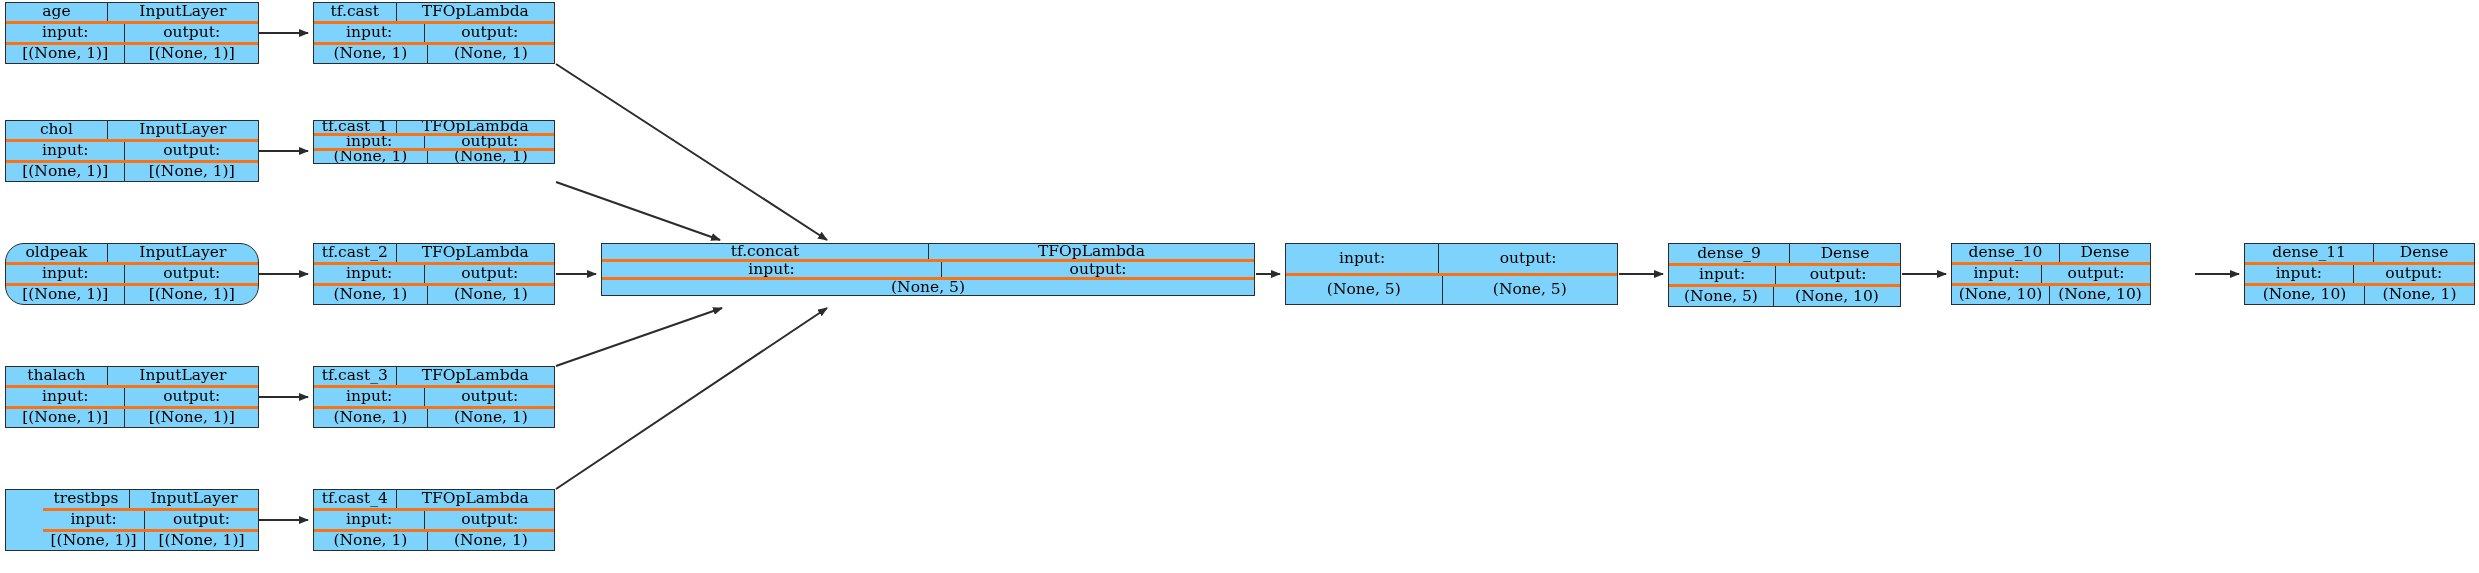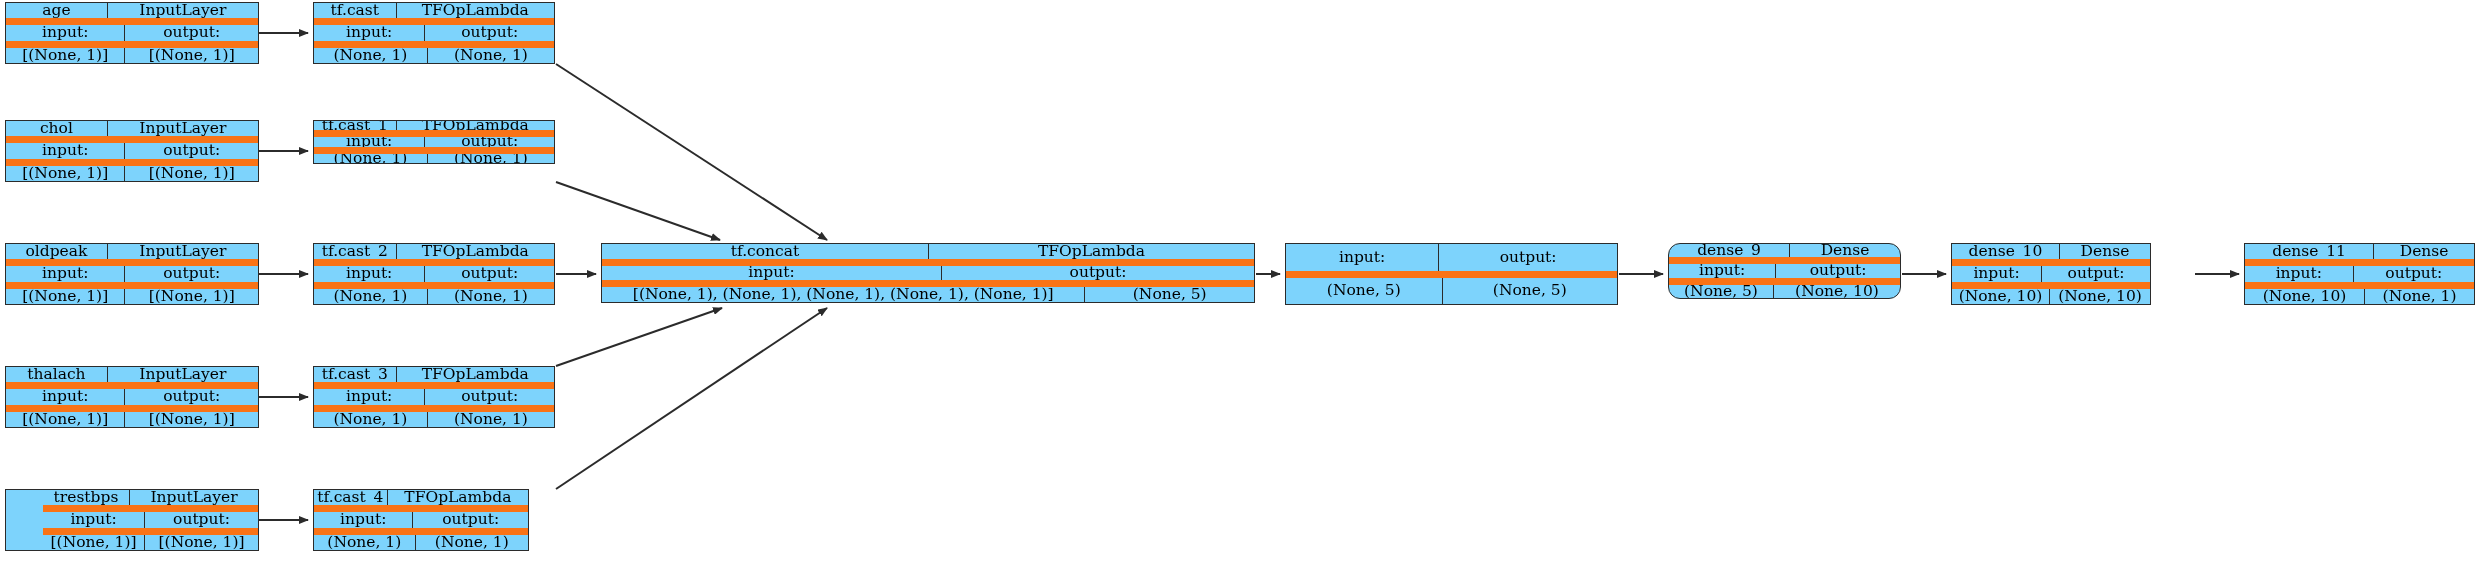--- a/index.html
+++ b/index.html
@@ -38,21 +38,21 @@
     z-index: 2;
   }
   .node .row {
     display: flex;
     flex-direction: row;
     box-sizing: border-box;
     flex: 1 1 0;
     min-height: 0;
   }
   .node .row + .row {
-    border-top: 7px solid #f97316;
+    border-top: 3px solid #f97316;
   }
   .node .cell {
     box-sizing: border-box;
     display: flex;
     align-items: center;
     justify-content: center;
     white-space: nowrap;
     overflow: hidden;
     font-size: 15.5px;
     line-height: 1;
@@ -122,21 +122,21 @@
         </div>
         <div class="row io">
           <div class="cell in">input:</div>
           <div class="cell out">output:</div>
         </div>
         <div class="row shape">
           <div class="cell in">[(None, 1)]</div>
           <div class="cell out">[(None, 1)]</div>
         </div>
       </div>
-      <div class="node" style="left: 5px; top: 243px; width: 254px; height: 62px; --hsplit: 40%; --isplit: 47%; --ssplit: 47%;">
+      <div class="node" style="left: 5px; top: 243px; width: 254px; height: 62px; border-radius: 19px; --hsplit: 40%; --isplit: 47%; --ssplit: 47%;">
         <div class="row head">
           <div class="cell name">oldpeak</div>
           <div class="cell klass">InputLayer</div>
         </div>
         <div class="row io">
           <div class="cell in">input:</div>
           <div class="cell out">output:</div>
         </div>
         <div class="row shape">
           <div class="cell in">[(None, 1)]</div>
@@ -220,59 +220,58 @@
         </div>
         <div class="row io">
           <div class="cell in">input:</div>
           <div class="cell out">output:</div>
         </div>
         <div class="row shape">
           <div class="cell in">(None, 1)</div>
           <div class="cell out">(None, 1)</div>
         </div>
       </div>
-      <div class="node" style="left: 313px; top: 489px; width: 216px; height: 62px; --hsplit: 34%; --isplit: 46%; --ssplit: 47%;">
+      <div class="node" style="left: 313px; top: 489px; width: 242px; height: 62px; --hsplit: 34%; --isplit: 46%; --ssplit: 47%;">
         <div class="row head">
           <div class="cell name">tf.cast_4</div>
           <div class="cell klass">TFOpLambda</div>
         </div>
         <div class="row io">
           <div class="cell in">input:</div>
           <div class="cell out">output:</div>
         </div>
         <div class="row shape">
           <div class="cell in">(None, 1)</div>
           <div class="cell out">(None, 1)</div>
         </div>
       </div>
-      <div class="node" style="left: 601px; top: 243px; width: 654px; height: 60px; --hsplit: 50%; --isplit: 52%; --ssplit: 74%;">
+      <div class="node" style="left: 601px; top: 243px; width: 654px; height: 53px; --hsplit: 50%; --isplit: 52%; --ssplit: 74%;">
         <div class="row head">
           <div class="cell name">tf.concat</div>
           <div class="cell klass">TFOpLambda</div>
         </div>
         <div class="row io">
           <div class="cell in">input:</div>
           <div class="cell out">output:</div>
         </div>
         <div class="row shape">
-          <div class="cell in">[(None, 1), (None, 1), (None, 1), (None, 1), (None, 1)]</div>
           <div class="cell out">(None, 5)</div>
         </div>
       </div>
       <div class="node" style="left: 1285px; top: 243px; width: 333px; height: 62px; --hsplit: 50%; --isplit: 46%; --ssplit: 47%;">
         <div class="row io">
           <div class="cell in">input:</div>
           <div class="cell out">output:</div>
         </div>
         <div class="row shape">
           <div class="cell in">(None, 5)</div>
           <div class="cell out">(None, 5)</div>
         </div>
       </div>
-      <div class="node" style="left: 1668px; top: 243px; width: 233px; height: 56px; border-radius: 12px; --hsplit: 52%; --isplit: 46%; --ssplit: 45%;">
+      <div class="node" style="left: 1668px; top: 243px; width: 233px; height: 64px; --hsplit: 52%; --isplit: 46%; --ssplit: 45%;">
         <div class="row head">
           <div class="cell name">dense_9</div>
           <div class="cell klass">Dense</div>
         </div>
         <div class="row io">
           <div class="cell in">input:</div>
           <div class="cell out">output:</div>
         </div>
         <div class="row shape">
           <div class="cell in">(None, 5)</div>

